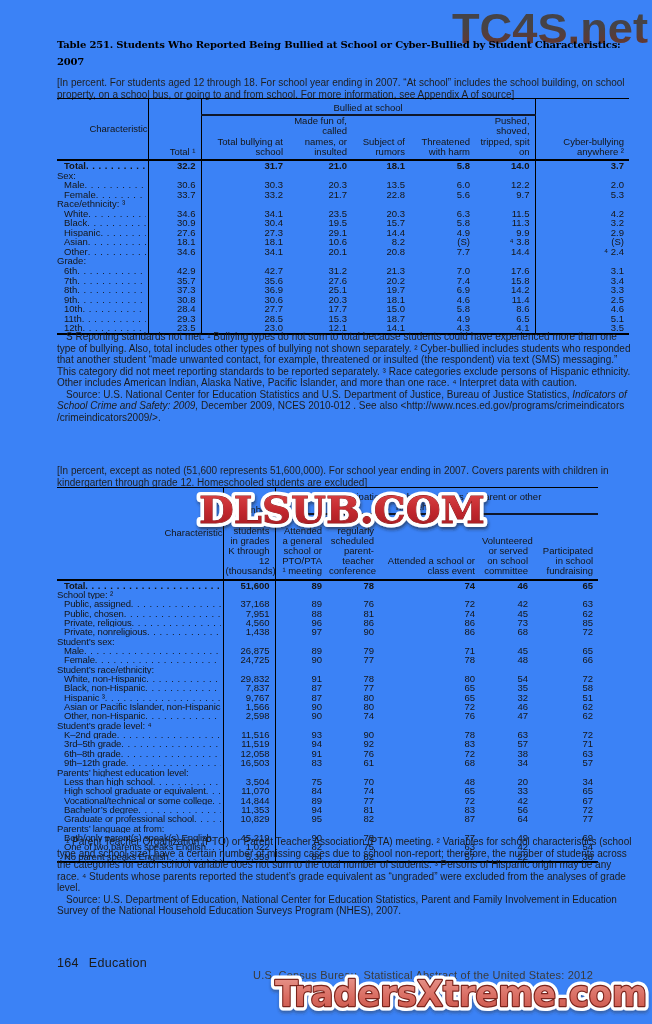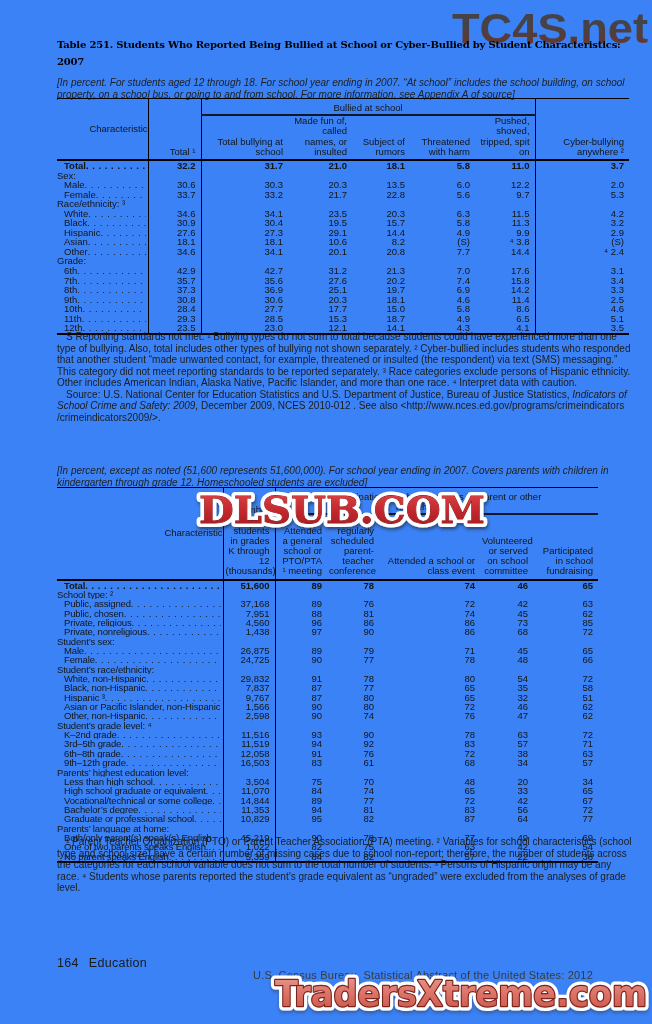--- a/index.html
+++ b/index.html
@@ -5,21 +5,21 @@
   * { margin:0; padding:0; box-sizing:border-box; }
   html,body { background:#ffffff; }
   body { width:652px; height:1024px; position:relative; overflow:hidden;
          font-family:"Liberation Sans", sans-serif; color:#1a1a1a; }
   .page { position:absolute; inset:0; background:#3b82f6; }
   .abs { position:absolute; }
 
   
   .tbl-title { font-family:"DejaVu Serif", serif; font-weight:bold; color:#000;
                font-size:10px; line-height:17px; letter-spacing:-0.2px; z-index:1; }
-  .bracket-note { font-size:10px; line-height:12.2px; color:#1f1f1f;font-style:italic; }
+  .bracket-note { font-size:10px; line-height:12.2px; color:#1f1f1f; }
 
   
   table.dtable { border-collapse:collapse; table-layout:fixed;
                  border-top:1px solid #000; border-bottom:2px solid #000;
                  font-size:9.5px; color:#151515; }
   .dtable th { font-weight:normal; vertical-align:bottom; text-align:right;
                padding:0 5px 2px 2px; line-height:10.2px; }
   .dtable th.ch { text-align:right; vertical-align:middle; padding:0; }
   .dtable th.grp { text-align:center; vertical-align:top; padding:4px 0 1px;
                    border-bottom:2px solid #0f172a; }
@@ -116,21 +116,21 @@
             <div class="lf">
               <span class="lt">Total</span>
               <span class="dots"></span>
             </div>
           </td>
           <td class="val">32.2</td>
           <td class="val">31.7</td>
           <td class="val">21.0</td>
           <td class="val">18.1</td>
           <td class="val">5.8</td>
-          <td class="val">11.0</td>
+          <td class="val">14.0</td>
           <td class="val">3.7</td>
         </tr>
         <tr class="row-section">
           <td class="lbl">
             <div class="lf">
               <span class="lt">Sex:</span>
             </div>
           </td>
           <td class="val"></td>
           <td class="val"></td>
@@ -771,21 +771,21 @@
           <td class="val">10,829</td>
           <td class="val">95</td>
           <td class="val">82</td>
           <td class="val">87</td>
           <td class="val">64</td>
           <td class="val">77</td>
         </tr>
         <tr class="row-section">
           <td class="lbl">
             <div class="lf">
-              <span class="lt">Parents’ language at home:</span>
+              <span class="lt">Parents’ language at from:</span>
             </div>
           </td>
           <td class="val"></td>
           <td class="val"></td>
           <td class="val"></td>
           <td class="val"></td>
           <td class="val"></td>
           <td class="val"></td>
         </tr>
         <tr class="row-item">
@@ -828,20 +828,21 @@
           <td class="val">82</td>
           <td class="val">57</td>
           <td class="val">22</td>
           <td class="val">38</td>
         </tr>
       </tbody>
   </table>
 
   <div class="abs fn" style="left:57px; top:836px; width:576px;">
     <p>¹ Parent Teacher Organization (PTO) or Parent Teacher Association (PTA) meeting. ² Variables for school characteristics (school type and school size) have a certain number of missing cases due to school non-report; therefore, the number of students across the categories for each school variable does not sum to the total number of students. ³ Persons of Hispanic origin may be any race. ⁴ Students whose parents reported the student’s grade equivalent as “ungraded” were excluded from the analyses of grade level.</p>
+    <p>Source: U.S. Department of Education, National Center for Education Statistics, Parent and Family Involvement in Education Survey of the National Household Education Surveys Program (NHES), 2007.</p>
   </div>
 
   <div class="abs footer-left" style="left:57px; top:956px;">
     <span class="pgnum">164</span><span>Education</span>
   </div>
   <div class="abs footer-right" style="right:59px; top:969px;">U.S. Census Bureau, Statistical Abstract of the United States: 2012</div>
 
   <div class="abs wm" style="left:192px; top:479px;">
     <svg width="300" height="60" viewBox="0 0 300 60">
       <defs>

